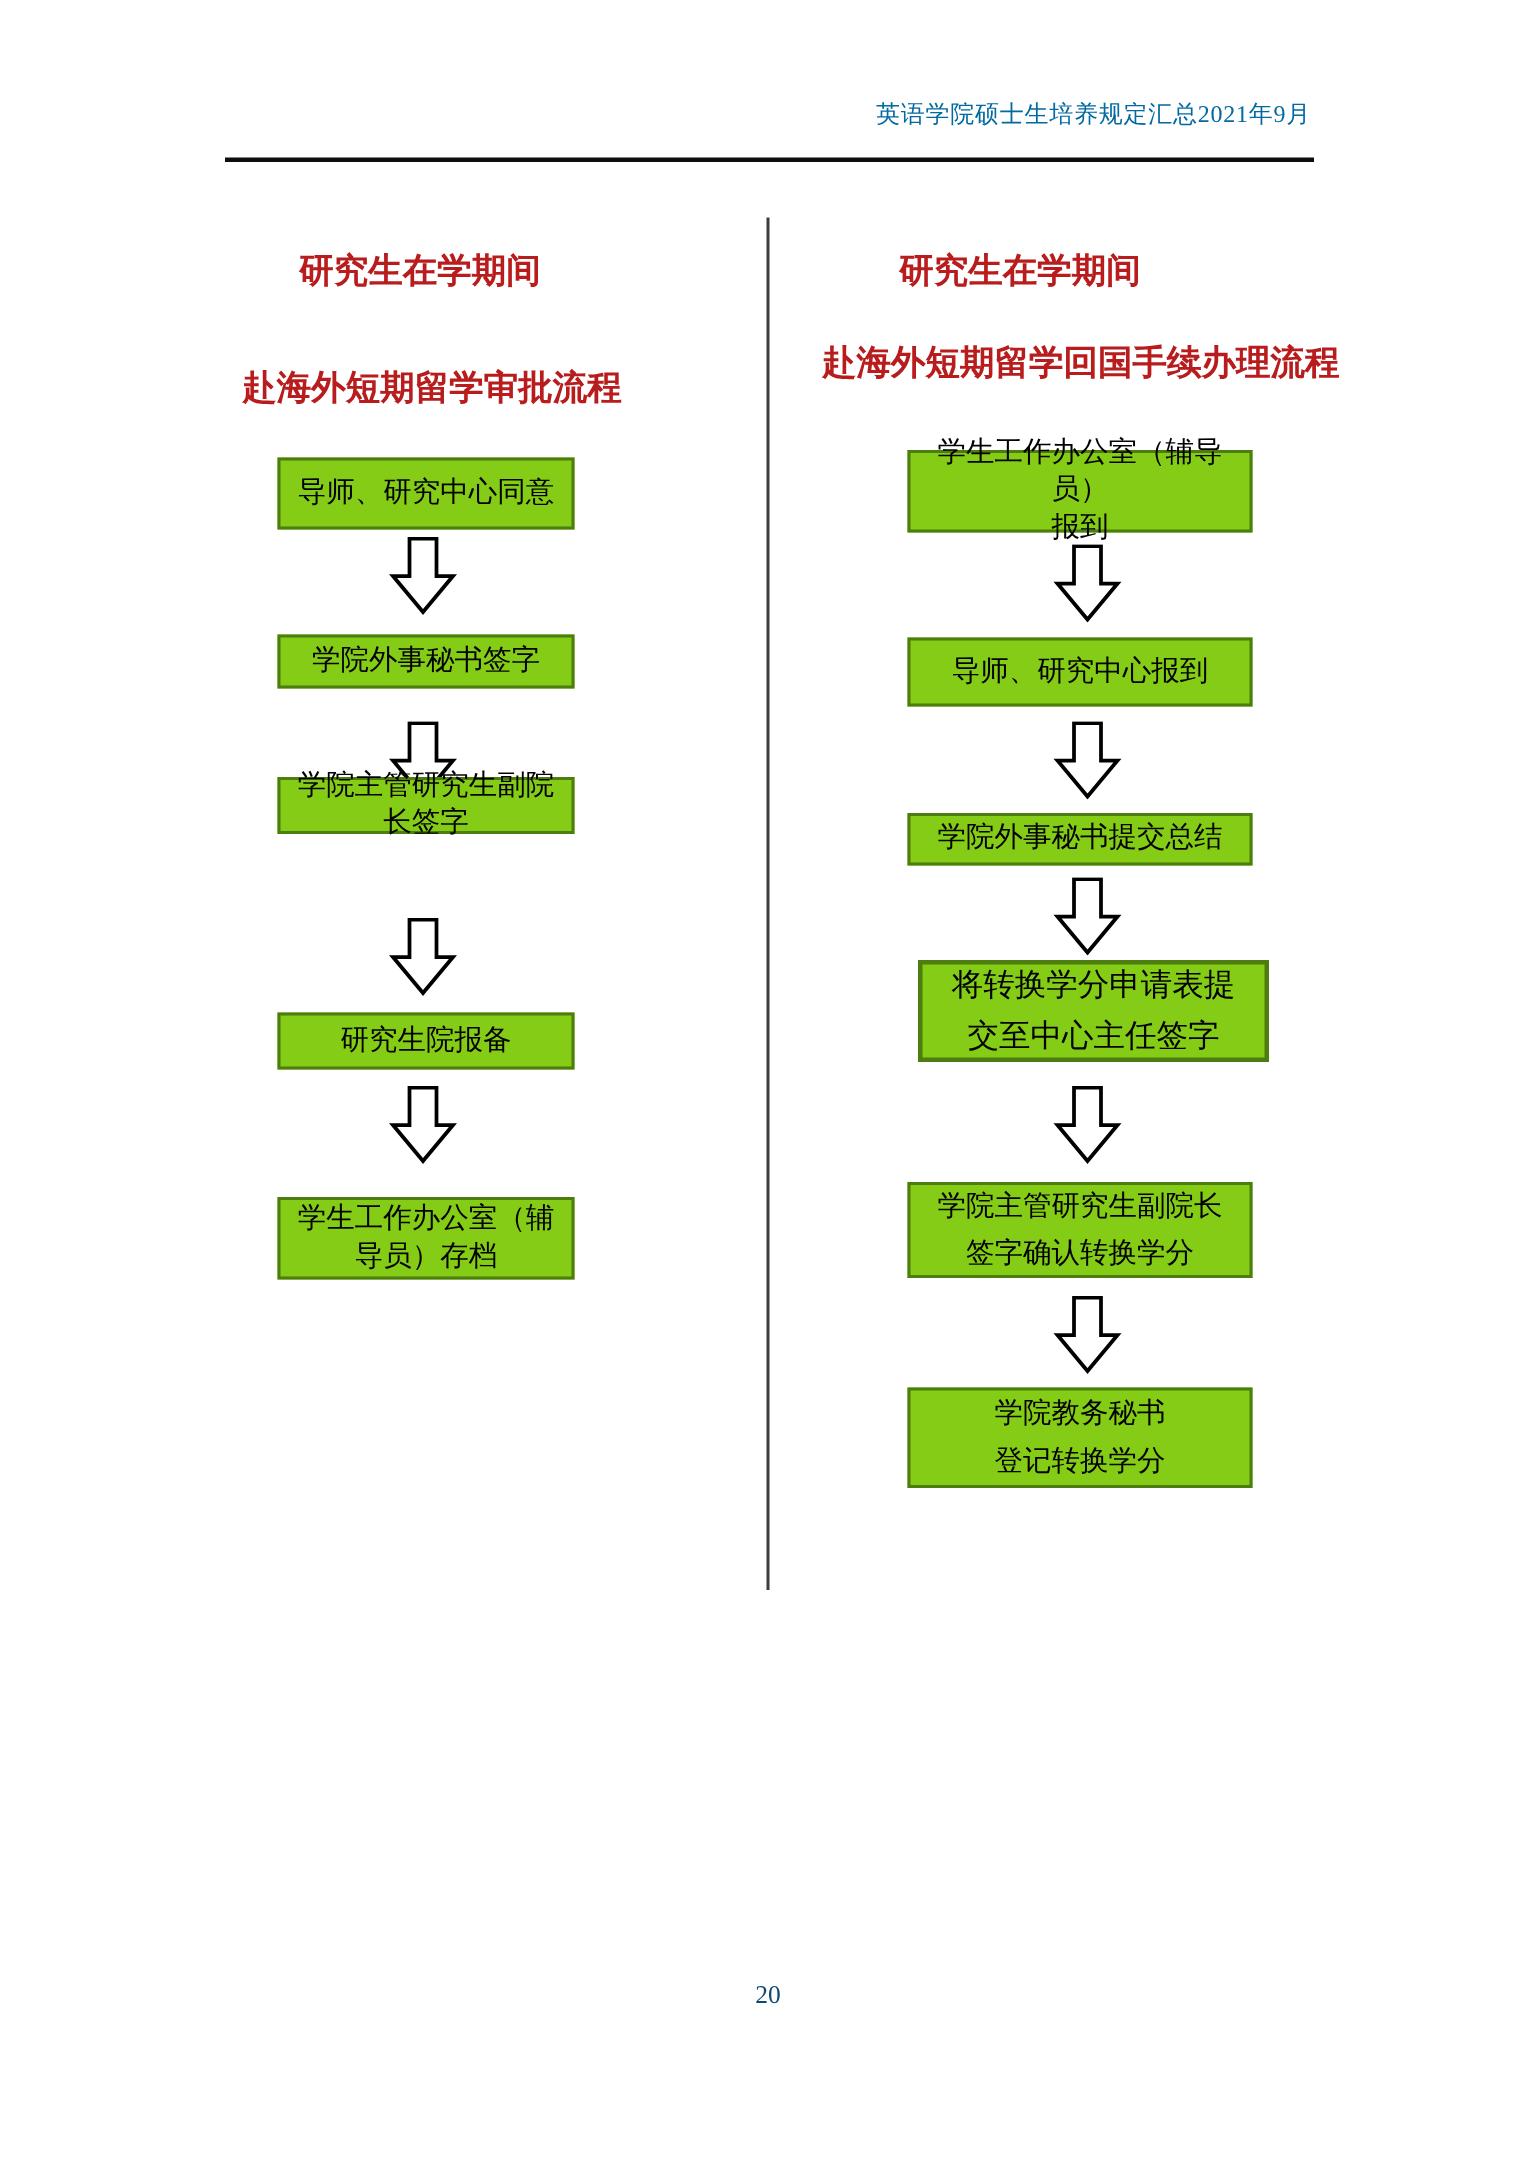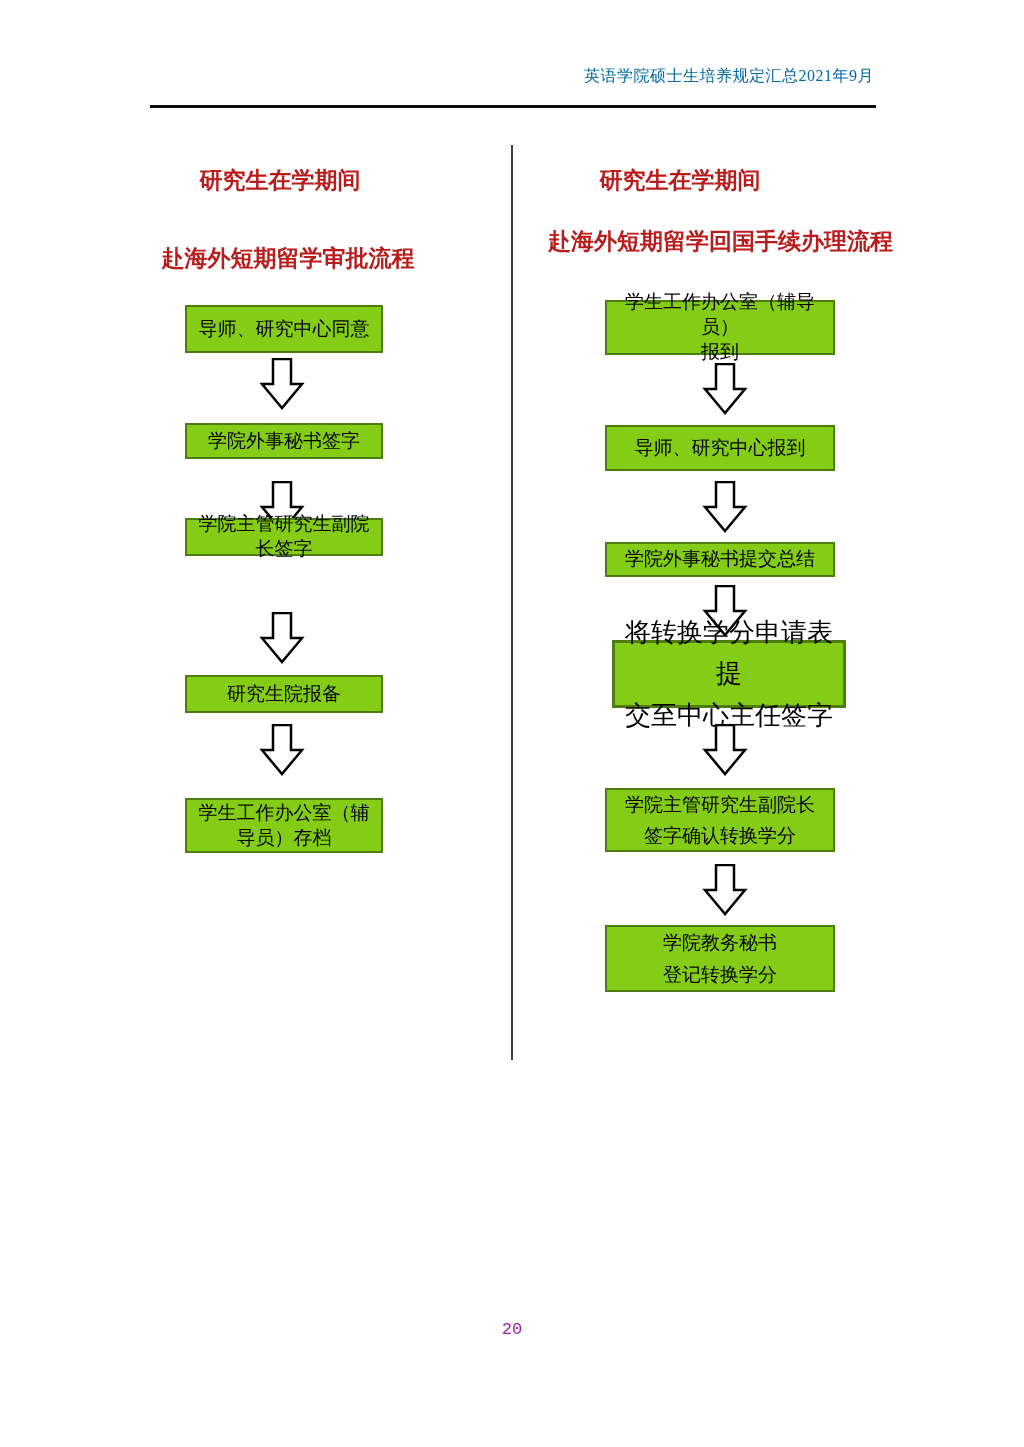--- a/index.html
+++ b/index.html
@@ -83,21 +83,21 @@
 
   
   .rb { left: 605px; width: 230px; }
   .rb1 { top: 300px; height: 55px; }
   .rb2 { top: 425px; height: 46px; text-align: center; }
   .rb3 { top: 542px; height: 35px; }
   .rb4 {
     top: 640px; height: 68px;
     left: 612px; width: 234px;
     border-width: 3px;
-    font-size: 26px;
+    font-size: 21px;
     line-height: 1.6;
   }
   .rb5 { top: 788px; height: 64px; line-height: 1.65; }
   .rb6 { top: 925px; height: 67px; line-height: 1.65; }
 
   
   .farrow {
     position: absolute;
     width: 56px;
     height: 52px;
@@ -116,22 +116,21 @@
   .ra5 { top: 864px; }
 
   
   .page-number {
     position: absolute;
     top: 1320px;
     left: 0;
     width: 100%;
     text-align: center;
     font-size: 17px;
-    color: #a21caf;
-    font-family: Liberation Mono, monospace;
+    color: #0c4a6e;
   }
 </style>
 </head>
 <body>
 
 <div class="page">
 
   <div class="header-text">英语学院硕士生培养规定汇总2021年9月</div>
   <div class="header-rule"></div>
 

